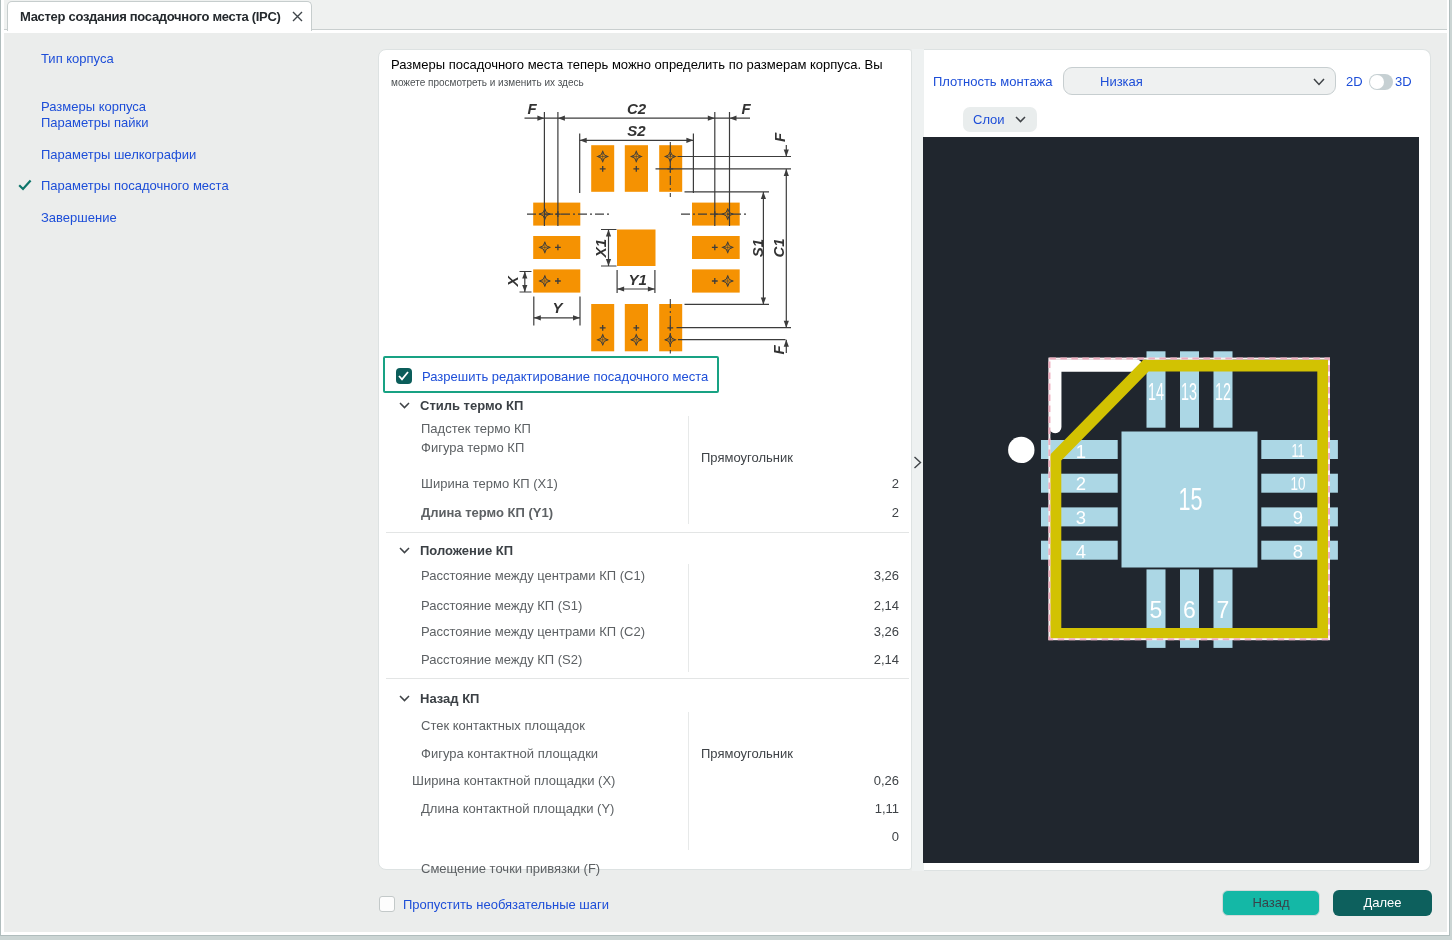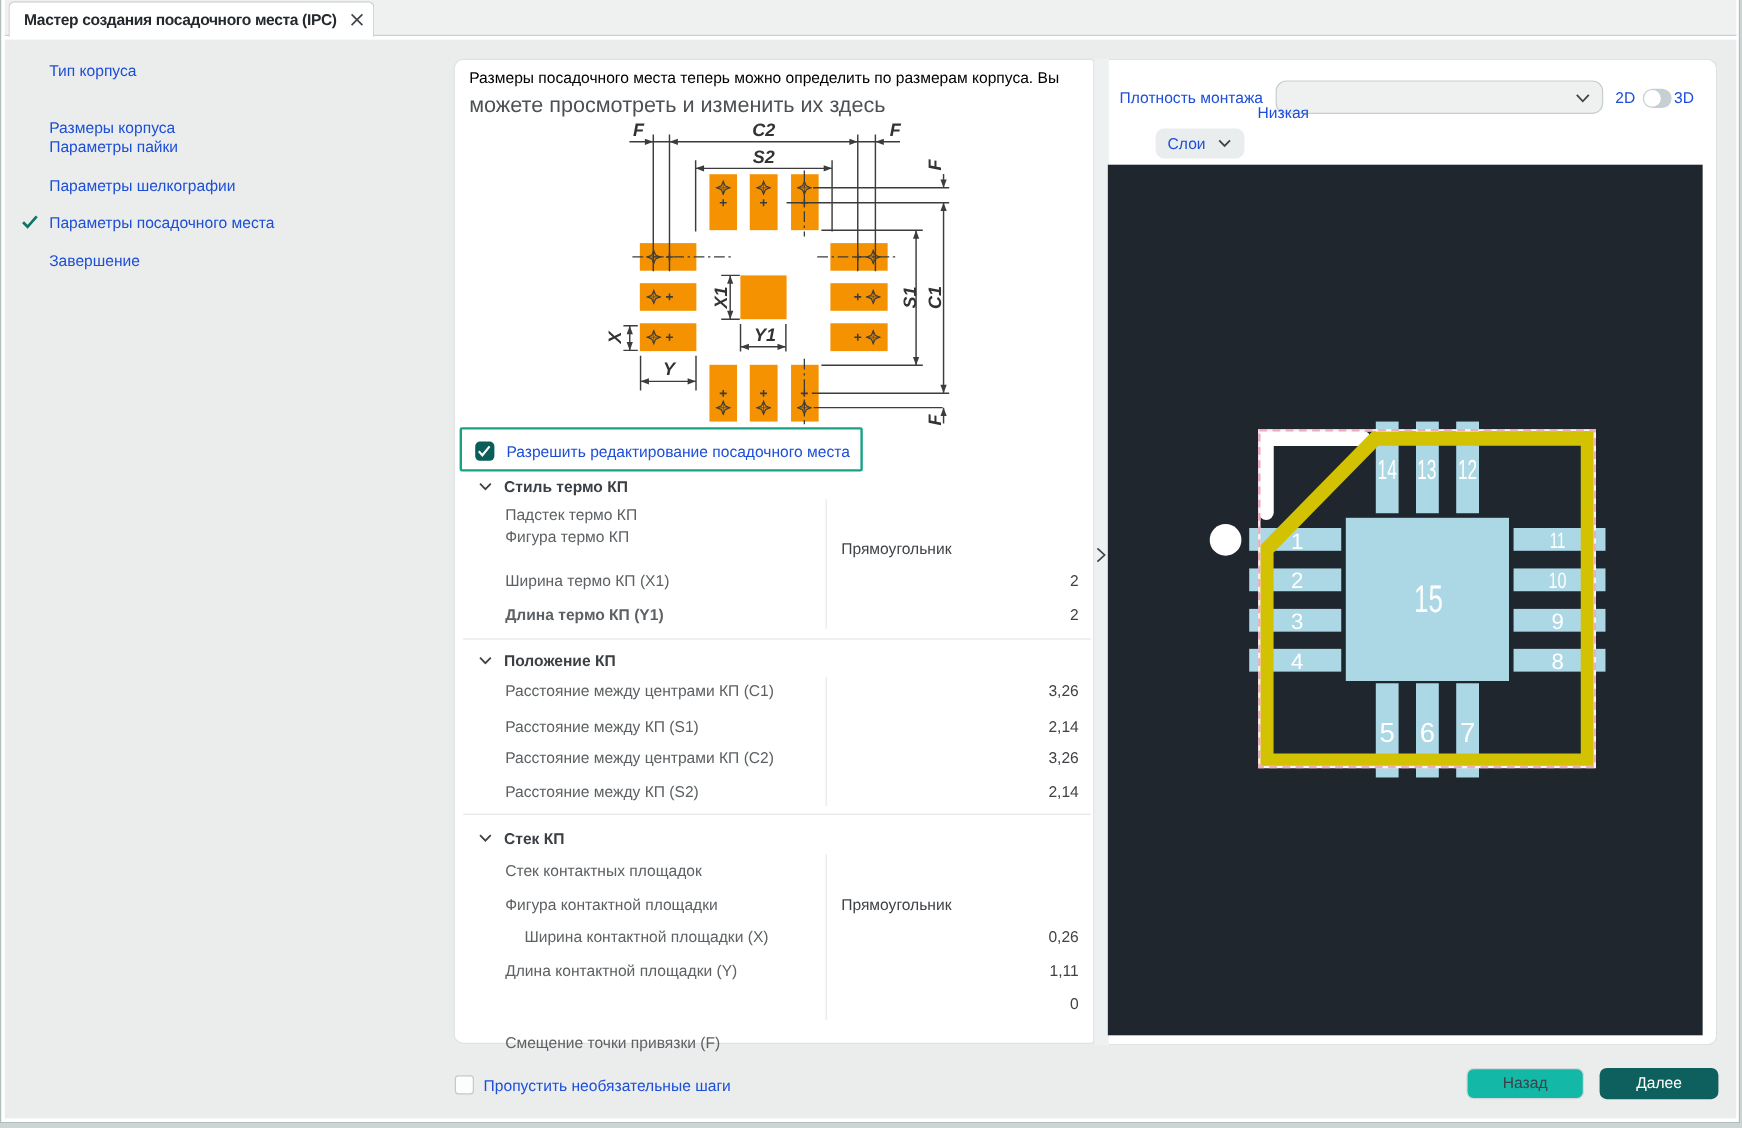--- a/index.html
+++ b/index.html
@@ -34,21 +34,21 @@
 <div class="t13 abs" style="left:41px;top:115px;">Параметры пайки</div>
 <div class="t13 abs" style="left:41px;top:147px;">Параметры шелкографии</div>
 <div class="t13 abs" style="left:41px;top:178px;">Параметры посадочного места</div>
 <div class="t13 abs" style="left:41px;top:210px;">Завершение</div>
 <svg class="abs" style="left:18px;top:179px" width="14" height="12" viewBox="0 0 14 12">
     <path d="M1.2,6.2 L5,10 L12.6,1.4" stroke="#0c756a" stroke-width="2.2" fill="none"></path>
   </svg>
 
 <div class="panel" style="left:378px;top:49px;width:534px;height:821px;border-radius:8px 3px 3px 8px;"></div>
 <div class="abs" style="left:391px;top:57px;font-size:13px;color:#000000;white-space:nowrap;">Размеры посадочного места теперь можно определить по размерам корпуса. Вы</div>
-<div class="abs" style="left:391px;top:76.5px;font-size:18px;color:#4d5154;white-space:nowrap;">можете просмотреть и изменить их здесь</div>
+<div class="abs" style="left:391px;top:76.5px;font-size:10px;color:#4d5154;white-space:nowrap;">можете просмотреть и изменить их здесь</div>
 
 <svg class="abs" style="left:500px;top:95px" width="300" height="266" viewBox="500 95 300 266">
 <g fill="#f59202">
 <rect x="591.2" y="145.2" width="23" height="46.6"></rect>
       <rect x="624.8" y="145.2" width="23.2" height="46.6"></rect>
       <rect x="659.2" y="145.2" width="23" height="46.6"></rect>
 <rect x="591.2" y="304" width="23" height="47.3"></rect>
       <rect x="624.8" y="304" width="23.2" height="47.3"></rect>
       <rect x="659.2" y="304" width="23" height="47.3"></rect>
 <rect x="533.2" y="202.6" width="47.1" height="23"></rect>
@@ -185,41 +185,41 @@
 <div class="val" style="left:700px;top:568px;width:199px;text-align:right;">3,26</div>
 <div class="val" style="left:700px;top:598px;width:199px;text-align:right;">2,14</div>
 <div class="val" style="left:700px;top:624px;width:199px;text-align:right;">3,26</div>
 <div class="val" style="left:700px;top:652px;width:199px;text-align:right;">2,14</div>
 <div class="vline" style="left:688px;top:564px;height:108px;"></div>
 <div class="hline" style="left:386px;top:678px;width:523px;"></div>
 
 <svg class="abs" style="left:399px;top:695px" width="11" height="7" viewBox="0 0 11 7">
     <path d="M1,1 L5.5,5.6 L10,1" stroke="#3f4347" stroke-width="1.5" fill="none"></path>
   </svg>
-<div class="hdr" style="left:420px;top:691px;">Стек КП</div>
+<div class="hdr" style="left:420px;top:691px;">Назад КП</div>
 <div class="lbl" style="left:421px;top:718px;">Стек контактных площадок</div>
 <div class="lbl" style="left:421px;top:746px;">Фигура контактной площадки</div>
-<div class="lbl" style="left:437px;top:773px;">Ширина контактной площадки (X)</div>
+<div class="lbl" style="left:412px;top:773px;">Ширина контактной площадки (X)</div>
 <div class="lbl" style="left:421px;top:801px;">Длина контактной площадки (Y)</div>
 <div class="lbl" style="left:421px;top:829px;margin-top:32px;">Смещение точки привязки (F)</div>
 <div class="val" style="left:701px;top:746px;">Прямоугольник</div>
 <div class="val" style="left:700px;top:773px;width:199px;text-align:right;">0,26</div>
 <div class="val" style="left:700px;top:801px;width:199px;text-align:right;">1,11</div>
 <div class="val" style="left:700px;top:829px;width:199px;text-align:right;">0</div>
 <div class="vline" style="left:688px;top:712px;height:138px;"></div>
 
 <div class="abs" style="left:911.5px;top:49px;width:12px;height:822px;background:#eef1f1;"></div>
 <svg class="abs" style="left:913px;top:456px" width="9" height="13" viewBox="0 0 9 13">
     <path d="M1.5,1 L7.5,6.5 L1.5,12" stroke="#3f4347" stroke-width="1.4" fill="none"></path>
   </svg>
 
 <div class="panel" style="left:923.5px;top:49px;width:507px;height:822px;border-radius:0 8px 8px 0;border-left:none;"></div>
 <div class="t13 abs" style="left:933px;top:74px;">Плотность монтажа</div>
 <div class="abs" style="left:1063px;top:67px;width:273px;height:28px;background:#eff1f1;border:1px solid #c7ced0;border-radius:9px;box-sizing:border-box;"></div>
-<div class="t13 abs" style="left:1048px;top:74px;margin-top:12px;">Низкая</div>
+<div class="t13 abs" style="left:1100px;top:74px;">Низкая</div>
 <svg class="abs" style="left:1313px;top:78px" width="12" height="8" viewBox="0 0 12 8">
     <path d="M1,1 L6,6.4 L11,1" stroke="#3f4347" stroke-width="1.5" fill="none"></path>
   </svg>
 <div class="t13 abs" style="left:1346px;top:74px;">2D</div>
 <div class="abs" style="left:1369px;top:74px;width:24px;height:16px;background:#c6d0d3;border-radius:8px;"></div>
 <div class="abs" style="left:1370px;top:75px;width:14px;height:14px;background:#fff;border-radius:7px;"></div>
 <div class="t13 abs" style="left:1395px;top:74px;">3D</div>
 <div class="abs" style="left:963px;top:107px;width:74px;height:25px;background:#e9eded;border-radius:7px;"></div>
 <div class="t13 abs" style="left:973px;top:112px;">Слои</div>
 <svg class="abs" style="left:1015px;top:116px" width="11" height="7" viewBox="0 0 11 7">

